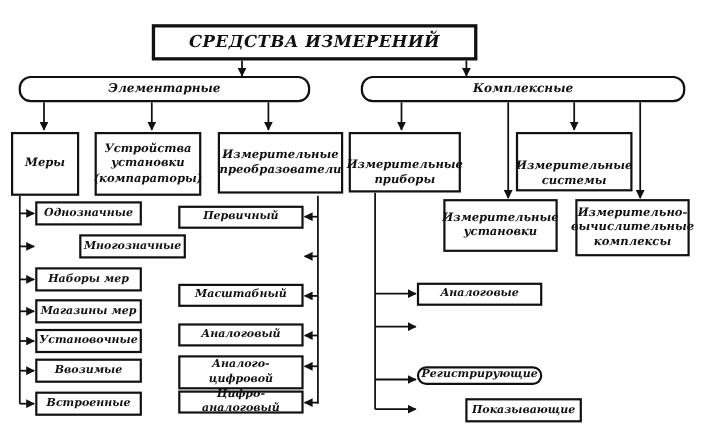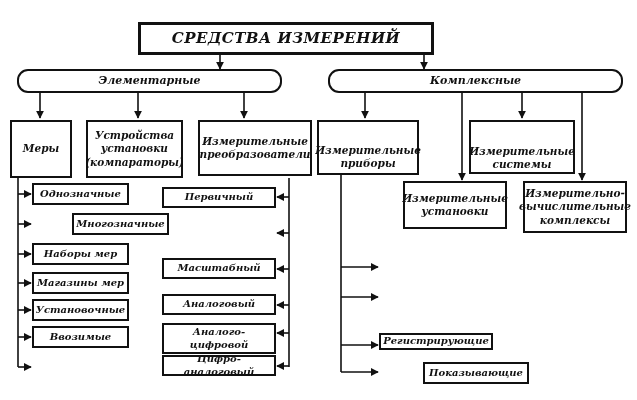--- a/index.html
+++ b/index.html
@@ -79,23 +79,25 @@
   <div class="box" style="left:469px; top:120px; width:106px; height:54px; align-items:flex-start; padding-top:23px;">Измерительные системы</div>
   <div class="box" style="left:403px; top:181px; width:104px; height:48px;">Измерительные установки</div>
   <div class="box" style="left:523px; top:181px; width:104px; height:52px;">Измерительно-вычислительные комплексы</div>
 
   <div class="box sm" style="left:32px; top:183px; width:97px; height:22px;">Однозначные</div>
   <div class="box sm" style="left:32px; top:213px; width:97px; height:22px;margin-left:40px;">Многозначные</div>
   <div class="box sm" style="left:32px; top:243px; width:97px; height:22px;">Наборы мер</div>
   <div class="box sm" style="left:32px; top:272px; width:97px; height:22px;">Магазины мер</div>
   <div class="box sm" style="left:32px; top:299px; width:97px; height:22px;">Установочные</div>
   <div class="box sm" style="left:32px; top:326px; width:97px; height:22px;">Ввозимые</div>
+  <div class="box sm" style="left:32px; top:356px; width:97px; height:22px;">Встроенные</div>
 
   <div class="box sm" style="left:162px; top:187px; width:114px; height:21px;">Первичный</div>
   <div class="box sm" style="left:162px; top:258px; width:114px; height:21px;">Масштабный</div>
   <div class="box sm" style="left:162px; top:294px; width:114px; height:21px;">Аналоговый</div>
   <div class="box sm" style="left:162px; top:323px; width:114px; height:31px;">Аналого-цифровой</div>
   <div class="box sm" style="left:162px; top:355px; width:114px; height:21px;">Цифро-аналоговый</div>
 
-  <div class="box sm" style="left:379px; top:333px; width:114px; height:17px;">Регистрирующие</div>
+  <div class="box sm" style="left:379px; top:257px; width:114px; height:21px;">Аналоговые</div>
+  <div class="box sm" style="left:379px; top:333px; width:114px; height:17px;border-radius:11px;">Регистрирующие</div>
   <div class="box sm" style="left:379px; top:362px; width:106px; height:22px;margin-left:44px;">Показывающие</div>
 
 </div>
 
 </body></html>

